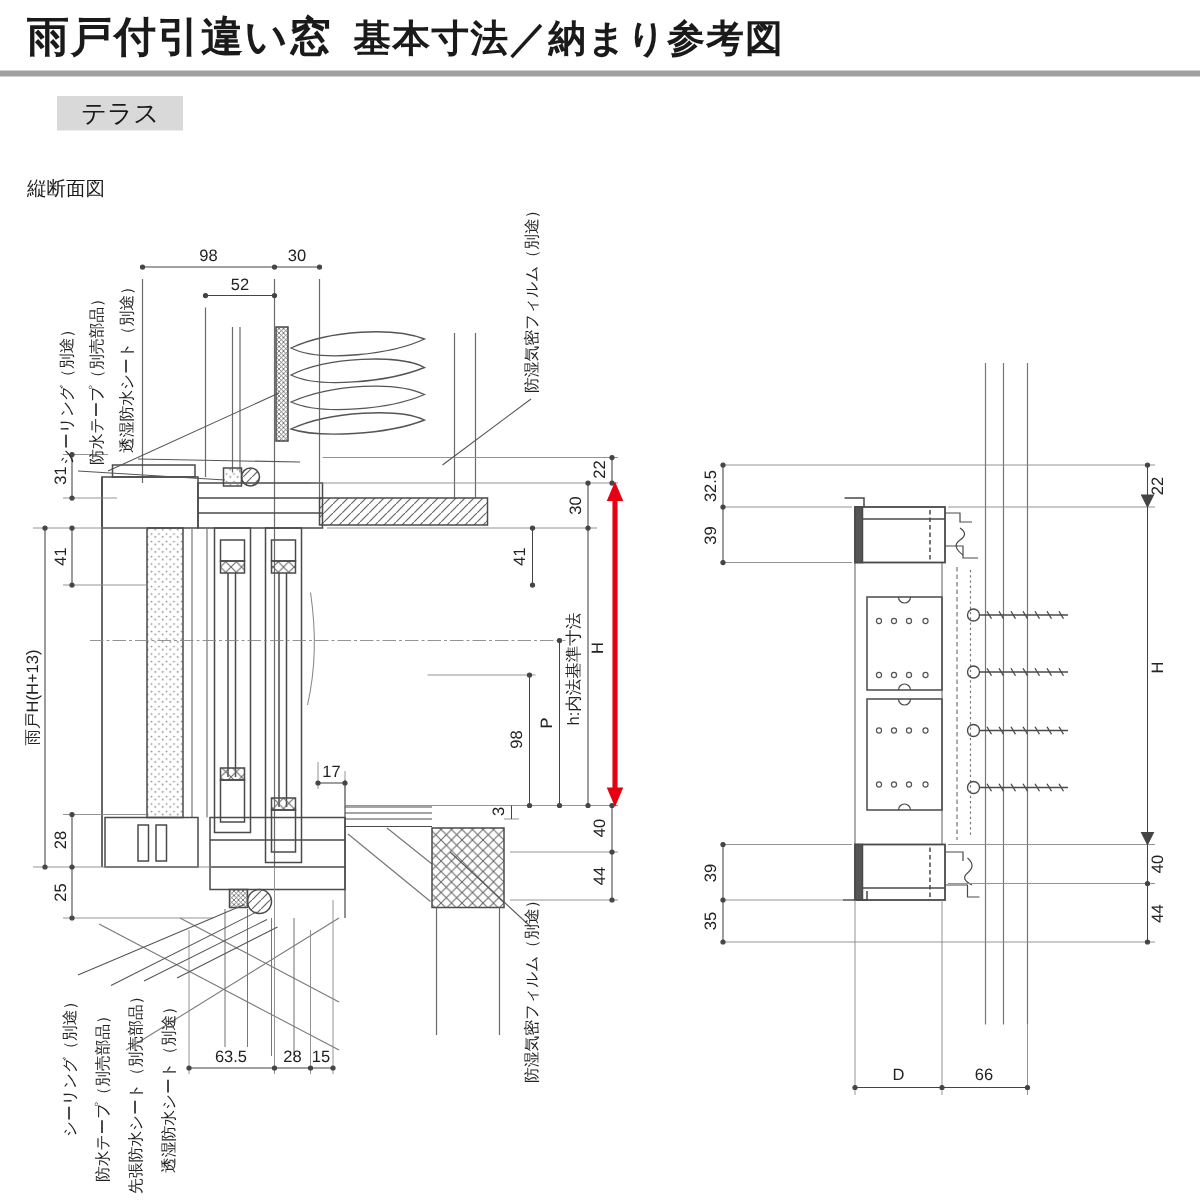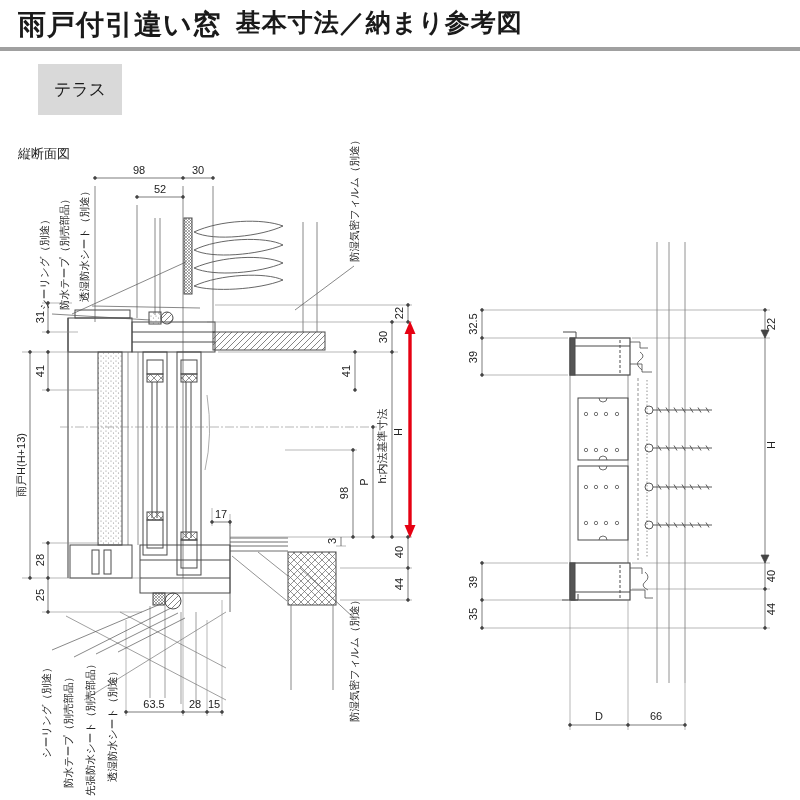--- a/index.html
+++ b/index.html
@@ -1,24 +1,24 @@
 <!DOCTYPE html>
 <html><head>
 <meta charset="utf-8">
 <style>
   html,body{margin:0;padding:0;background:#fff;}
   .page{position:relative;width:800px;height:800px;background:#fff;overflow:hidden;
         font-family:"Liberation Sans","DejaVu Sans",sans-serif;color:#1a1a1a;}
   .hdr{position:absolute;left:0;top:0;width:800px;}
-  .title-row{display:flex;align-items:flex-start;gap:14px;padding:6px 0 0 18px;}
+  .title-row{display:flex;align-items:center;gap:14px;padding:6px 0 0 18px;}
   .title{font-size:28px;font-weight:bold;letter-spacing:1px;}
   .subtitle{font-size:25px;font-weight:bold;letter-spacing:1px;}
   .rule{height:4px;background:#a0a0a0;margin-top:3px;}
   .spec-row{display:flex;align-items:center;padding:13px 0 0 18px;font-size:17px;}
-  .badge{background:#d9d9d9;padding:14px 16px;margin-left:20px;font-size:17px;}
+  .badge{background:#d9d9d9;padding:0 16px;margin-left:20px;font-size:17px;}
   .section{padding:30px 0 0 18px;font-size:13px;}
   svg{position:absolute;left:0;top:0;}
   svg text{font-family:"Liberation Sans","DejaVu Sans",sans-serif;fill:#222;}
   .dim{font-size:11px;}
   .ann{font-size:10.5px;}
 </style>
 </head>
 <body>
 
 <div class="page">

